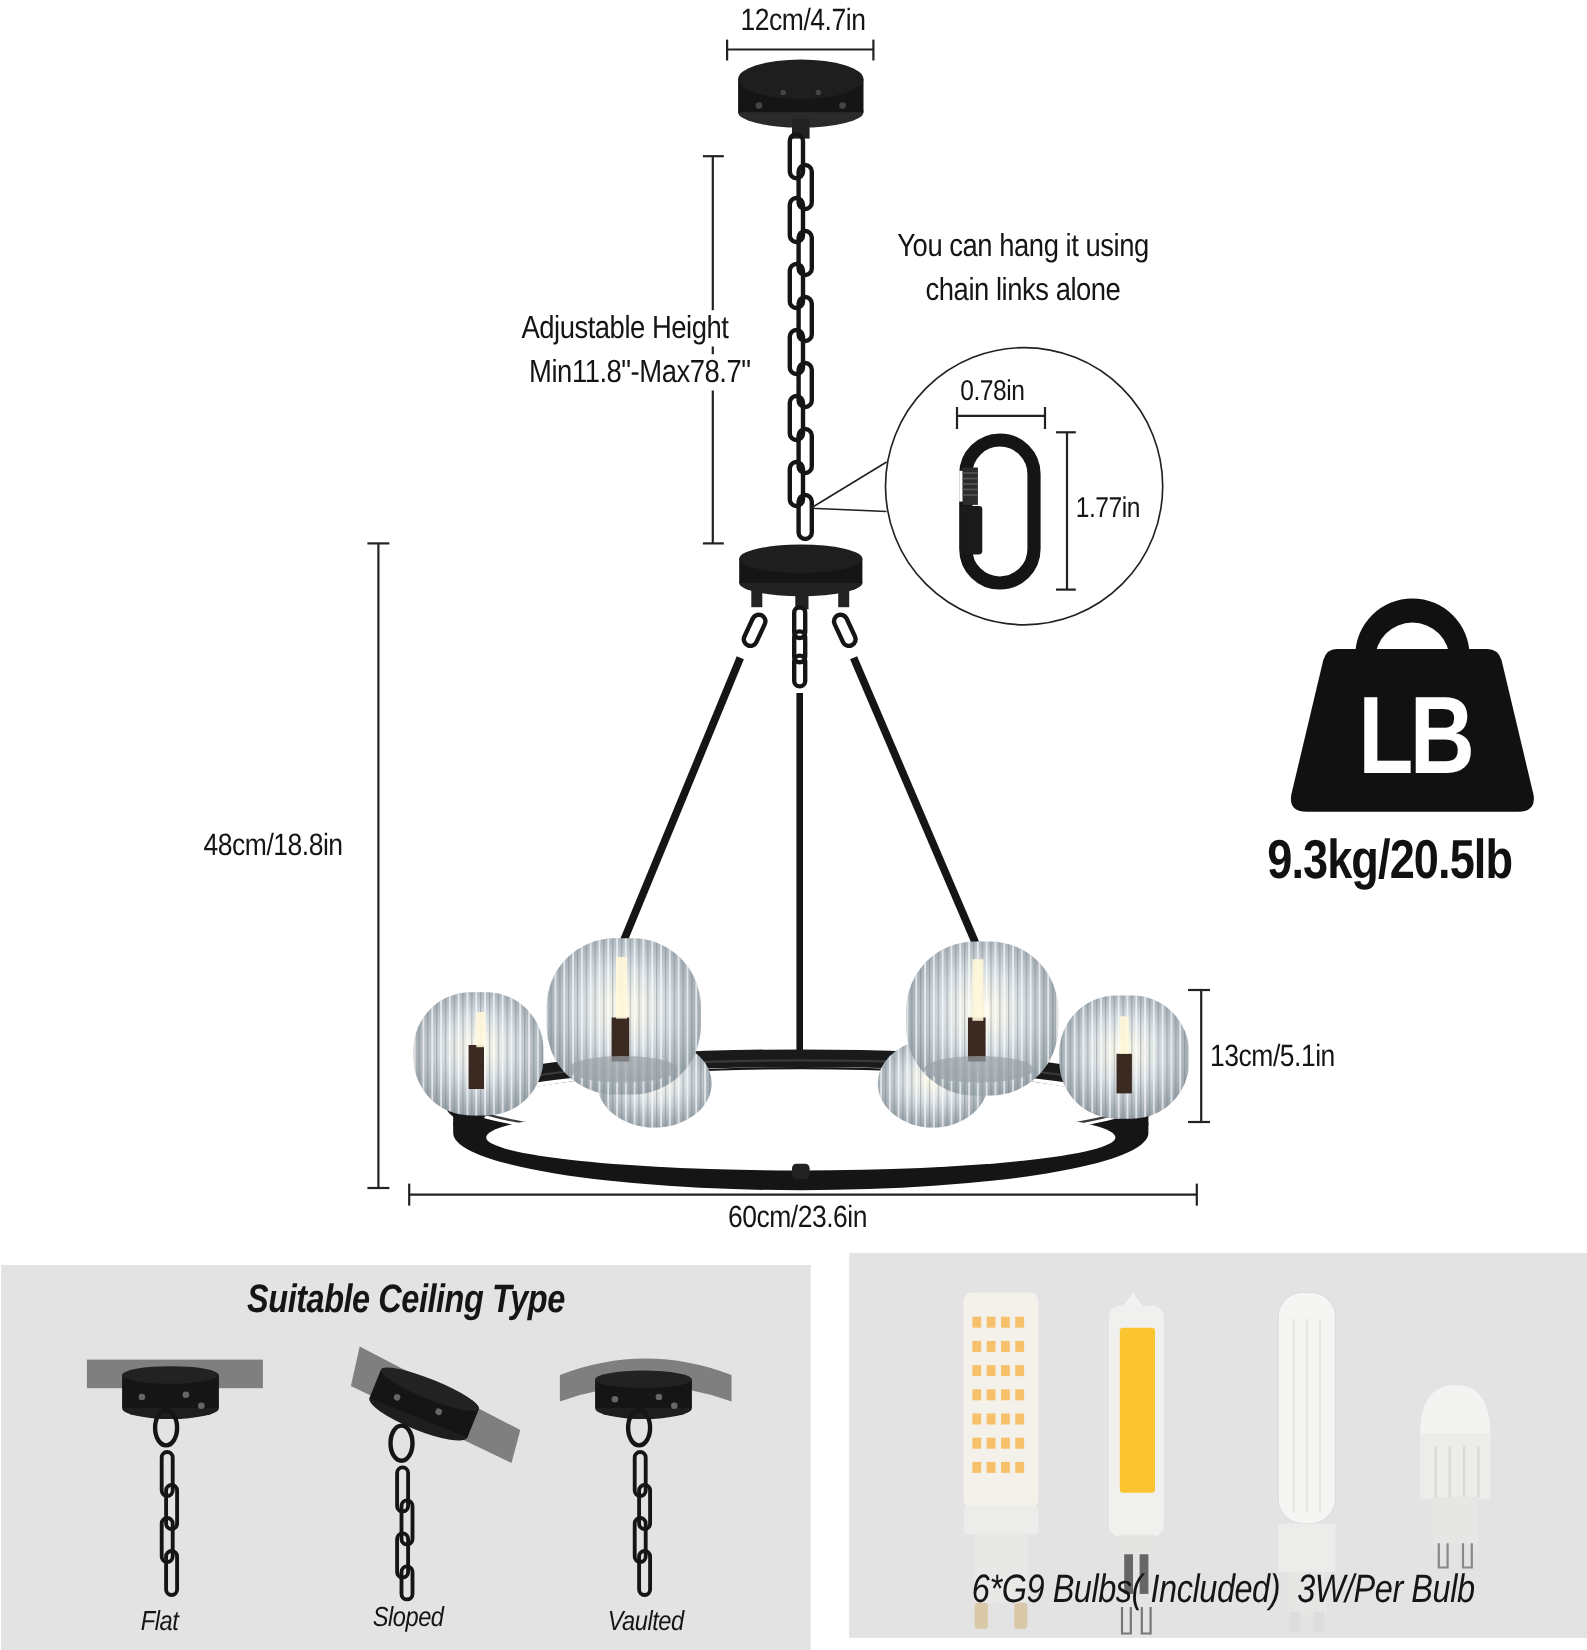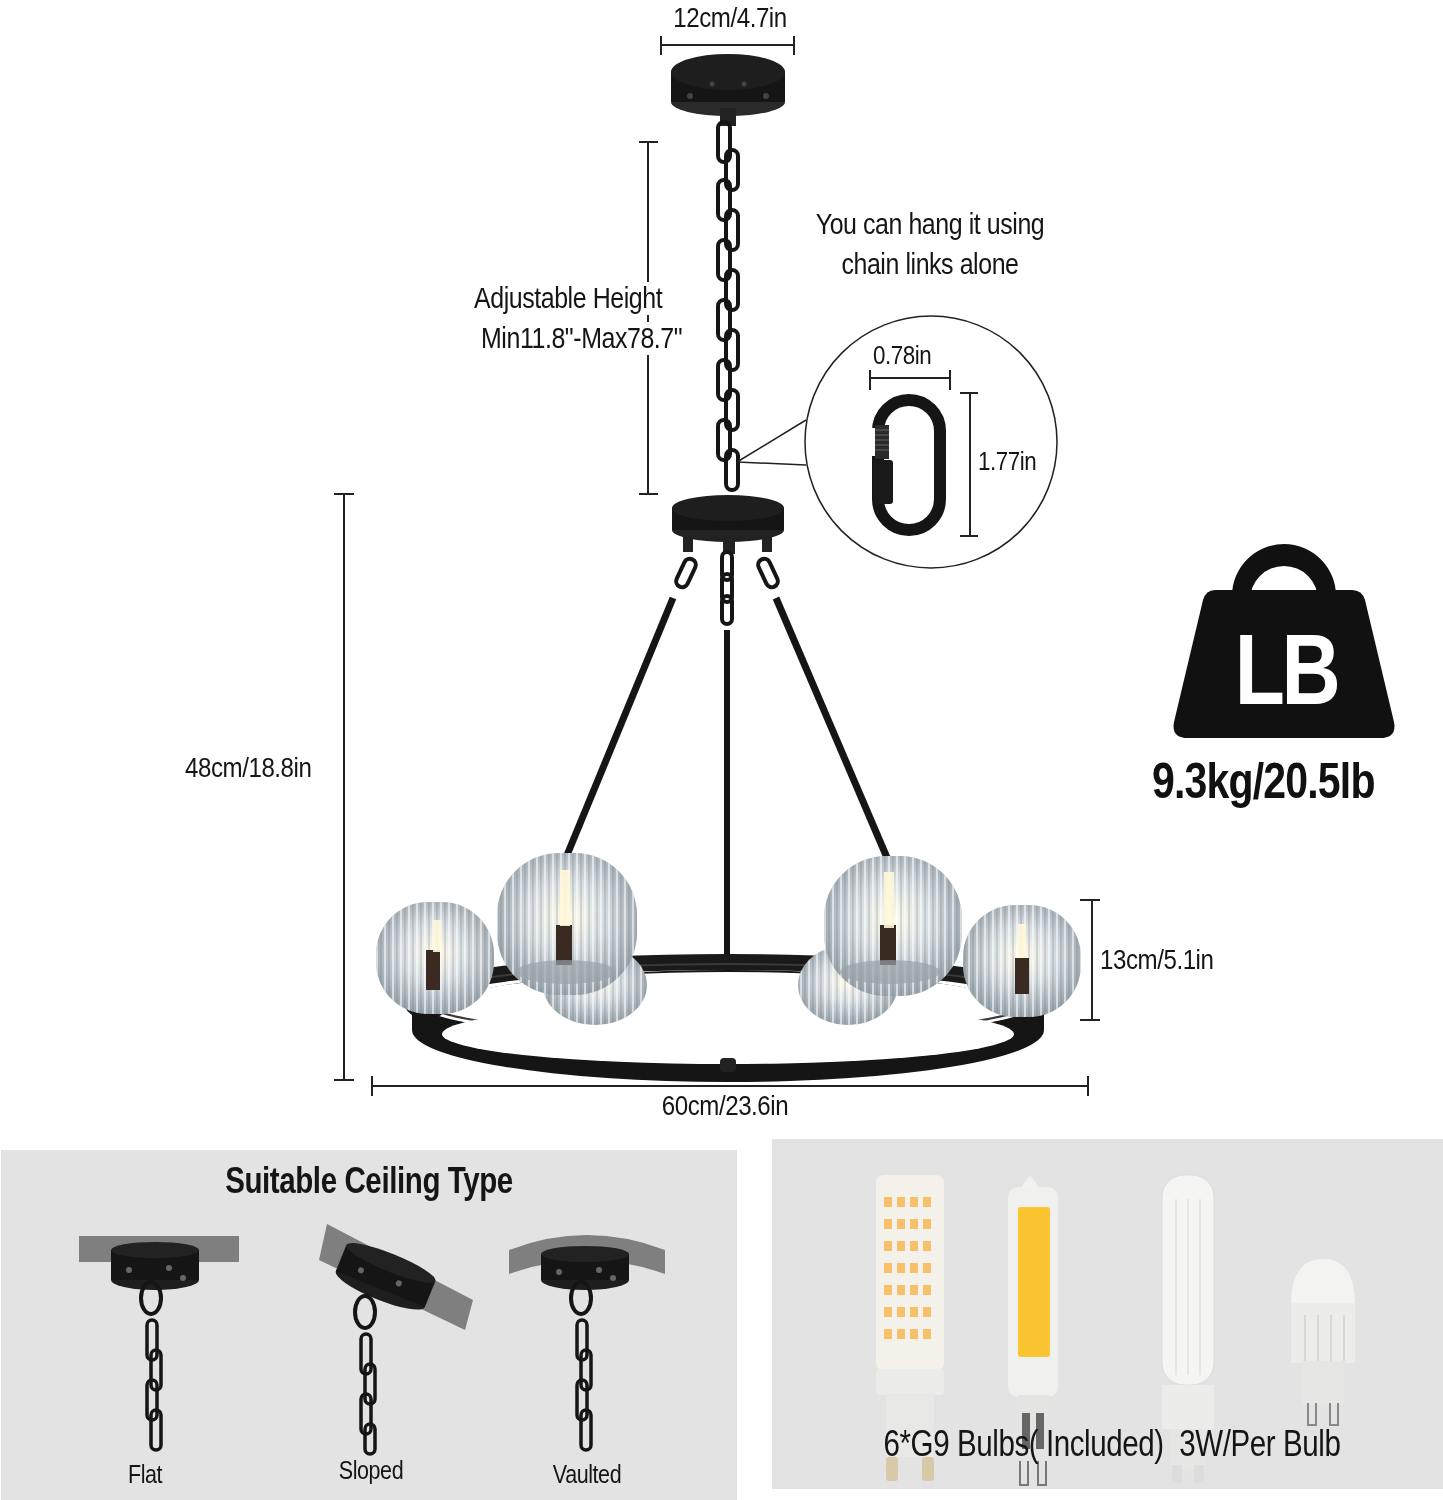--- a/index.html
+++ b/index.html
@@ -2,21 +2,21 @@
 <html><head>
   <meta charset="utf-8">
   <style>
     * { box-sizing: border-box; margin: 0; padding: 0; }
     html, body { width: 1443px; height: 1500px; background: #ffffff; overflow: hidden; }
     body { position: relative; font-family: "Liberation Sans", "DejaVu Sans", sans-serif; color: #111; }
     .abs { position: absolute; }
     .lbl { position: absolute; font-family: "Liberation Sans", sans-serif; color: #151515; white-space: nowrap; letter-spacing: -0.5px; transform: scaleX(0.86); transform-origin: left center; }
     .lbl-c { transform-origin: center center; text-align: center; }
     svg { position: absolute; overflow: visible; }
-    .panel { position: absolute; background: #e3e3e3; }
+    .panel { position: absolute; background: #e3e3e3; font-style: italic; }
   </style>
 </head>
 <body>
 
 <section>
 
   <div class="lbl lbl-c" style="left:655px; top:2px; width:150px; font-size:28px;">12cm/4.7in</div>
   <svg style="left:0;top:0;" width="1443" height="1500">
     <line x1="661" y1="45" x2="794" y2="45" stroke="#222" stroke-width="2"></line>
     <line x1="661" y1="36" x2="661" y2="55" stroke="#222" stroke-width="2"></line>

